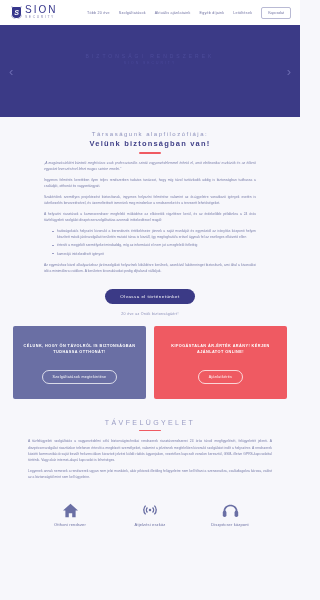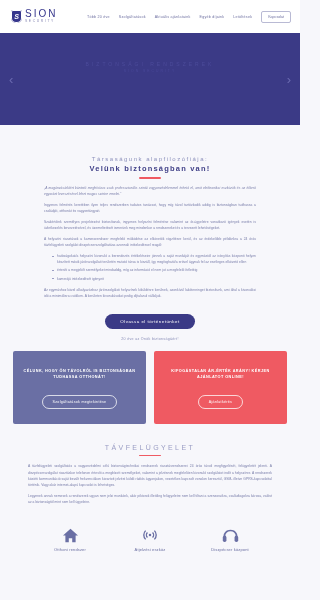--- a/index.html
+++ b/index.html
@@ -7,21 +7,21 @@
     width:300px;height:600px;overflow:hidden;
     background:#f7f7fb;
     font-family:"Liberation Sans", sans-serif;
     color:#5a5f8f;
     -webkit-font-smoothing:antialiased;
   }
   .page{width:300px;height:600px;position:relative;overflow:hidden;}
 
   
   .header{
-    height:33px;background:#ffffff;display:flex;align-items:center;
+    height:25px;background:#ffffff;display:flex;align-items:center;
     padding:0 9px 0 11px;box-sizing:border-box;position:relative;z-index:5;
   }
   .logo{display:flex;align-items:center;gap:3px;}
   .logo-badge{
     width:11px;height:13px;background:#36368c;
     border-radius:2px 2px 5px 5px;
     display:flex;align-items:center;justify-content:center;
     box-shadow:inset 0 0 0 1px #fff;
   }
   .logo-badge span{color:#fff;font-size:7px;font-weight:bold;font-style:italic;line-height:1;}
@@ -60,21 +60,21 @@
   }
   .hero-arrow{
     position:absolute;top:50%;transform:translateY(-50%);
     color:#6b6ab0;font-size:13px;line-height:1;user-select:none;
   }
   .hero-arrow.left{left:9px;}
   .hero-arrow.right{right:9px;}
 
   
   .section{background:#f7f7fb;}
-  .sec-head{text-align:center;padding:31px 0 0;}
+  .sec-head{text-align:center;padding:14px 0 0;}
   .sec-kicker{
     font-size:6px;letter-spacing:1.5px;color:#8f93bd;display:block;margin-bottom:2px;
   }
   .sec-title{
     font-size:7.5px;letter-spacing:1.2px;color:#3f3f87;font-weight:bold;display:block;
   }
   .rule{width:22px;height:1.5px;background:#ef5a62;margin:4px auto 0;border-radius:1px;}
 
   .body{padding:6px 44px 0;}
   .p{

